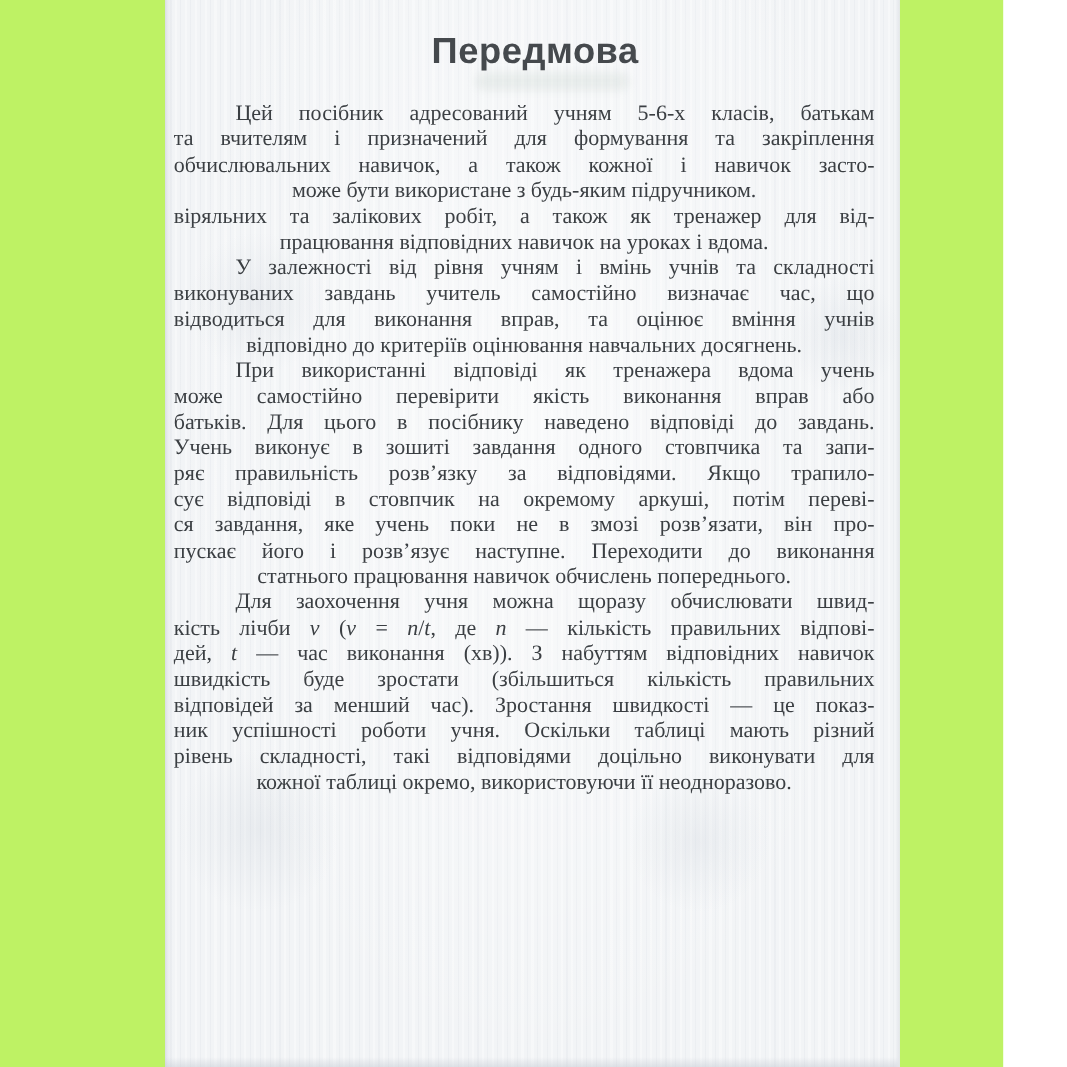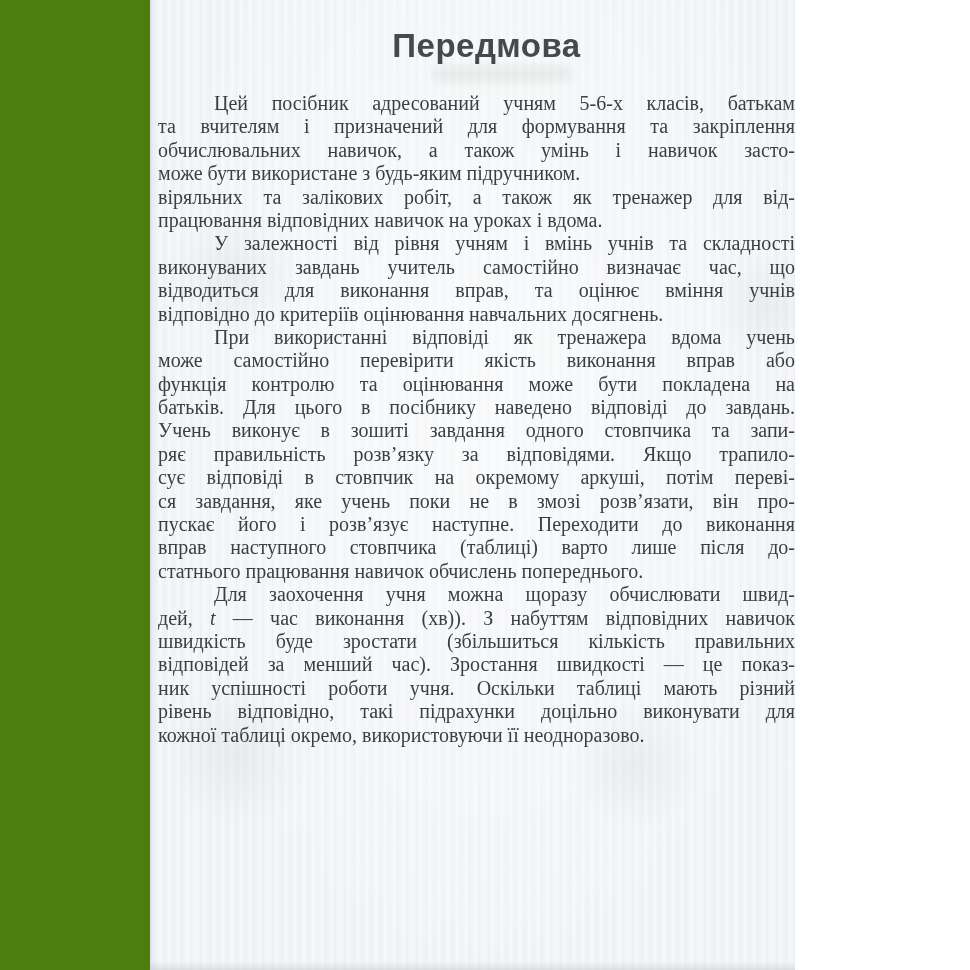--- a/index.html
+++ b/index.html
@@ -1,22 +1,22 @@
 <!DOCTYPE html>
 <html><head>
 <meta charset="utf-8">
 <style>
   html, body { margin: 0; padding: 0; }
   body { font-family: "Liberation Serif", serif; }
 
   .scene {
     position: relative;
-    width: 795px;
+    width: 912px;
     height: 970px;
-    background: #4d7c0f;
+    background: #bef264;
     overflow: hidden;
   }
 
   .book-page {
     position: absolute;
     left: 150px;
     top: 0;
     width: 668px;
     height: 970px;
     background:
@@ -92,21 +92,21 @@
   .ln {
     height: 23.4px;
     line-height: 23.4px;
     text-align: justify;
     text-align-last: justify;
     white-space: nowrap;
     overflow: visible;
   }
   .ln.last {
     text-align-last: auto;
-    text-align: left;
+    text-align: center;
   }
   .ln.first { text-indent: 56px; }
   .ln i { font-style: italic; }
 </style>
 </head>
 <body style="--paper: #f2f4f6; --text: #3b3f43; --title: #45494d;">
 
 <div class="scene">
   <div class="book-page">
     <div class="watermark-blob" style="left:20px; top:210px; width:130px; height:130px;"></div>
@@ -114,52 +114,51 @@
     <div class="watermark-blob" style="left:560px; top:250px; width:110px; height:110px;"></div>
     <div class="watermark-blob" style="left:420px; top:700px; width:130px; height:130px;"></div>
     <div class="watermark-smudge"></div>
 
     <div class="page-title">Передмова</div>
 
     <div class="preface-text">
         <div class="para">
           <div class="ln first">Цей посібник адресований учням 5-6-х класів, батькам</div>
           <div class="ln">та вчителям і призначений для формування та закріплення</div>
-          <div class="ln">обчислювальних навичок, а також умінь і навичок засто-</div>
+          <div class="ln">обчислювальних навичок, а також кожної і навичок засто-</div>
           <div class="ln last">може бути використане з будь-яким підручником.</div>
         </div>
         <div class="para">
           <div class="ln">віряльних та залікових робіт, а також як тренажер для від-</div>
           <div class="ln last">працювання відповідних навичок на уроках і вдома.</div>
         </div>
         <div class="para">
           <div class="ln first">У залежності від рівня учням і вмінь учнів та складності</div>
           <div class="ln">виконуваних завдань учитель самостійно визначає час, що</div>
           <div class="ln">відводиться для виконання вправ, та оцінює вміння учнів</div>
           <div class="ln last">відповідно до критеріїв оцінювання навчальних досягнень.</div>
         </div>
         <div class="para">
           <div class="ln first">При використанні відповіді як тренажера вдома учень</div>
           <div class="ln">може самостійно перевірити якість виконання вправ або</div>
-          <div class="ln">функція контролю та оцінювання може бути покладена на</div>
           <div class="ln">батьків. Для цього в посібнику наведено відповіді до завдань.</div>
           <div class="ln">Учень виконує в зошиті завдання одного стовпчика та запи-</div>
           <div class="ln">ряє правильність розв’язку за відповідями. Якщо трапило-</div>
           <div class="ln">сує відповіді в стовпчик на окремому аркуші, потім переві-</div>
           <div class="ln">ся завдання, яке учень поки не в змозі розв’язати, він про-</div>
           <div class="ln">пускає його і розв’язує наступне. Переходити до виконання</div>
-          <div class="ln">вправ наступного стовпчика (таблиці) варто лише після до-</div>
           <div class="ln last">статнього працювання навичок обчислень попереднього.</div>
         </div>
         <div class="para">
           <div class="ln first">Для заохочення учня можна щоразу обчислювати швид-</div>
+          <div class="ln">кість лічби <i>v</i> (<i>v</i> = <i>n</i>/<i>t</i>, де <i>n</i> — кількість правильних відпові-</div>
           <div class="ln">дей, <i>t</i> — час виконання (хв)). З набуттям відповідних навичок</div>
           <div class="ln">швидкість буде зростати (збільшиться кількість правильних</div>
           <div class="ln">відповідей за менший час). Зростання швидкості — це показ-</div>
           <div class="ln">ник успішності роботи учня. Оскільки таблиці мають різний</div>
-          <div class="ln">рівень відповідно, такі підрахунки доцільно виконувати для</div>
+          <div class="ln">рівень складності, такі відповідями доцільно виконувати для</div>
           <div class="ln last">кожної таблиці окремо, використовуючи її неодноразово.</div>
         </div>
       </div>
 
     <div class="bottom-shade"></div>
   </div>
 </div>
 
 </body></html>

